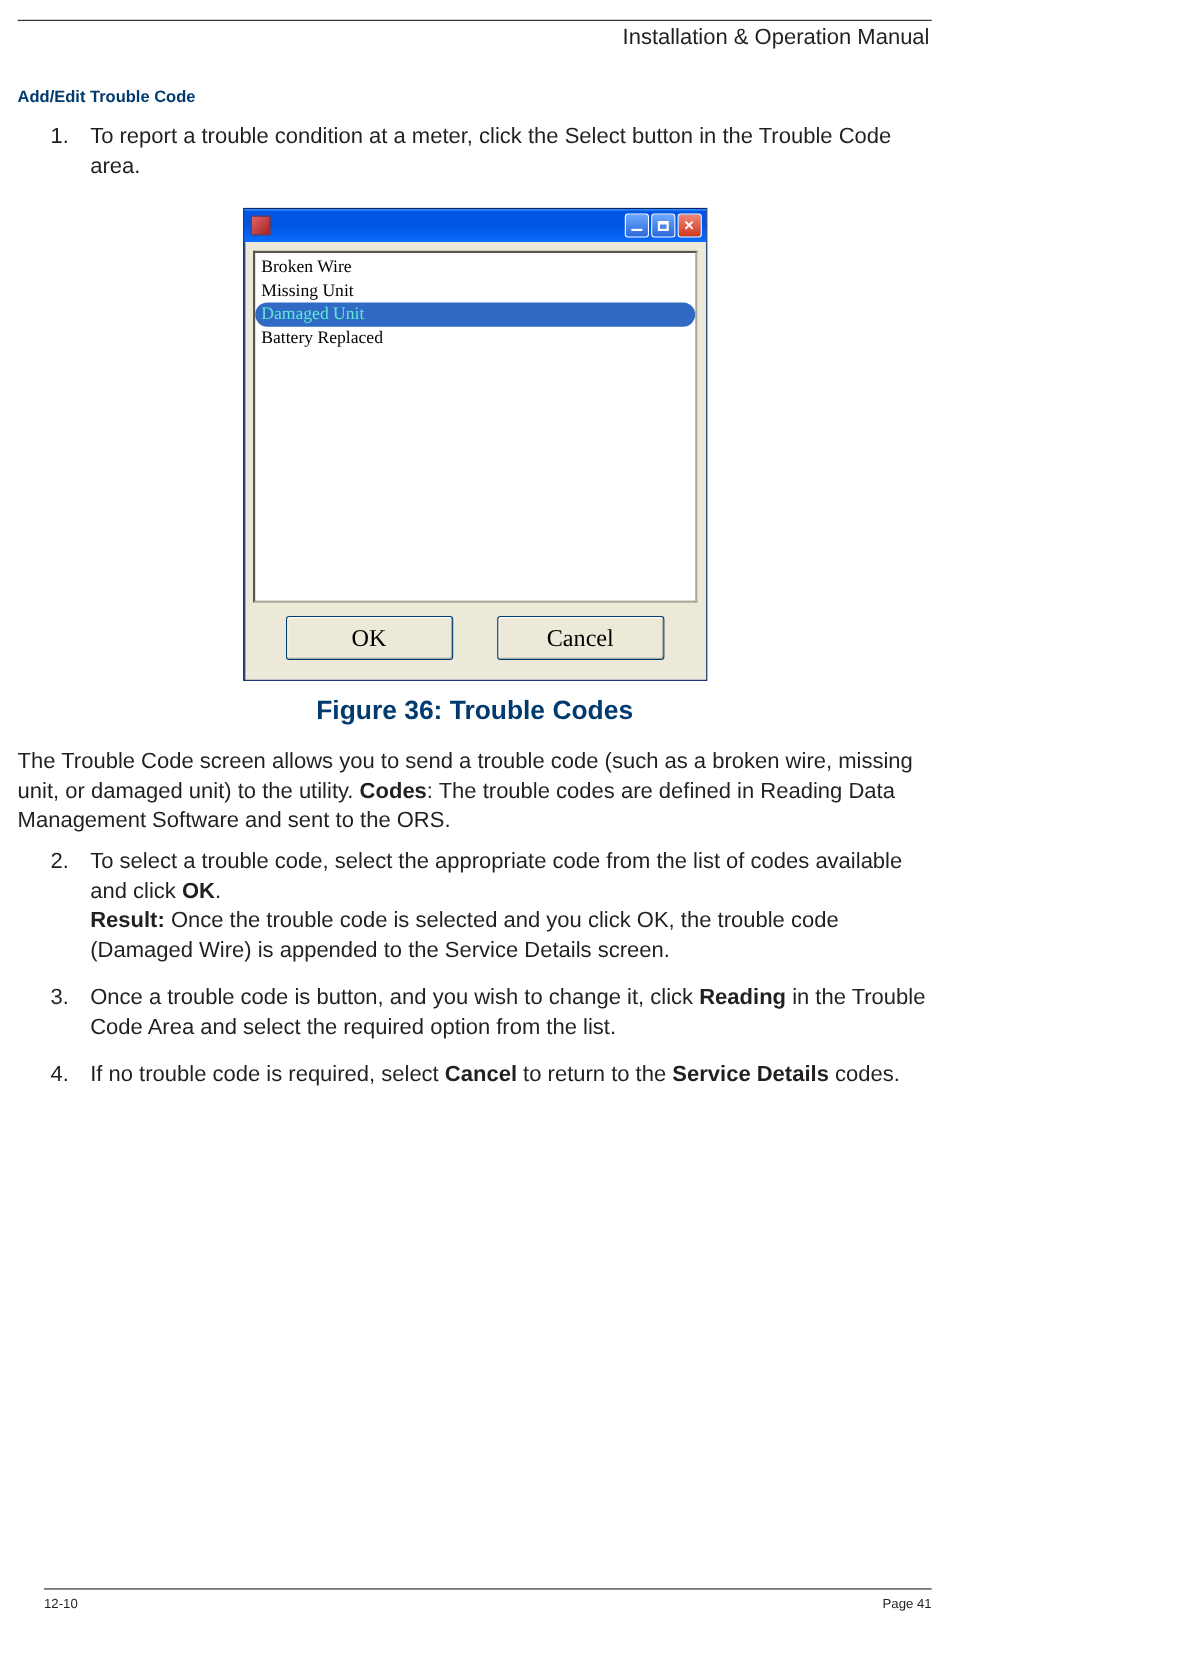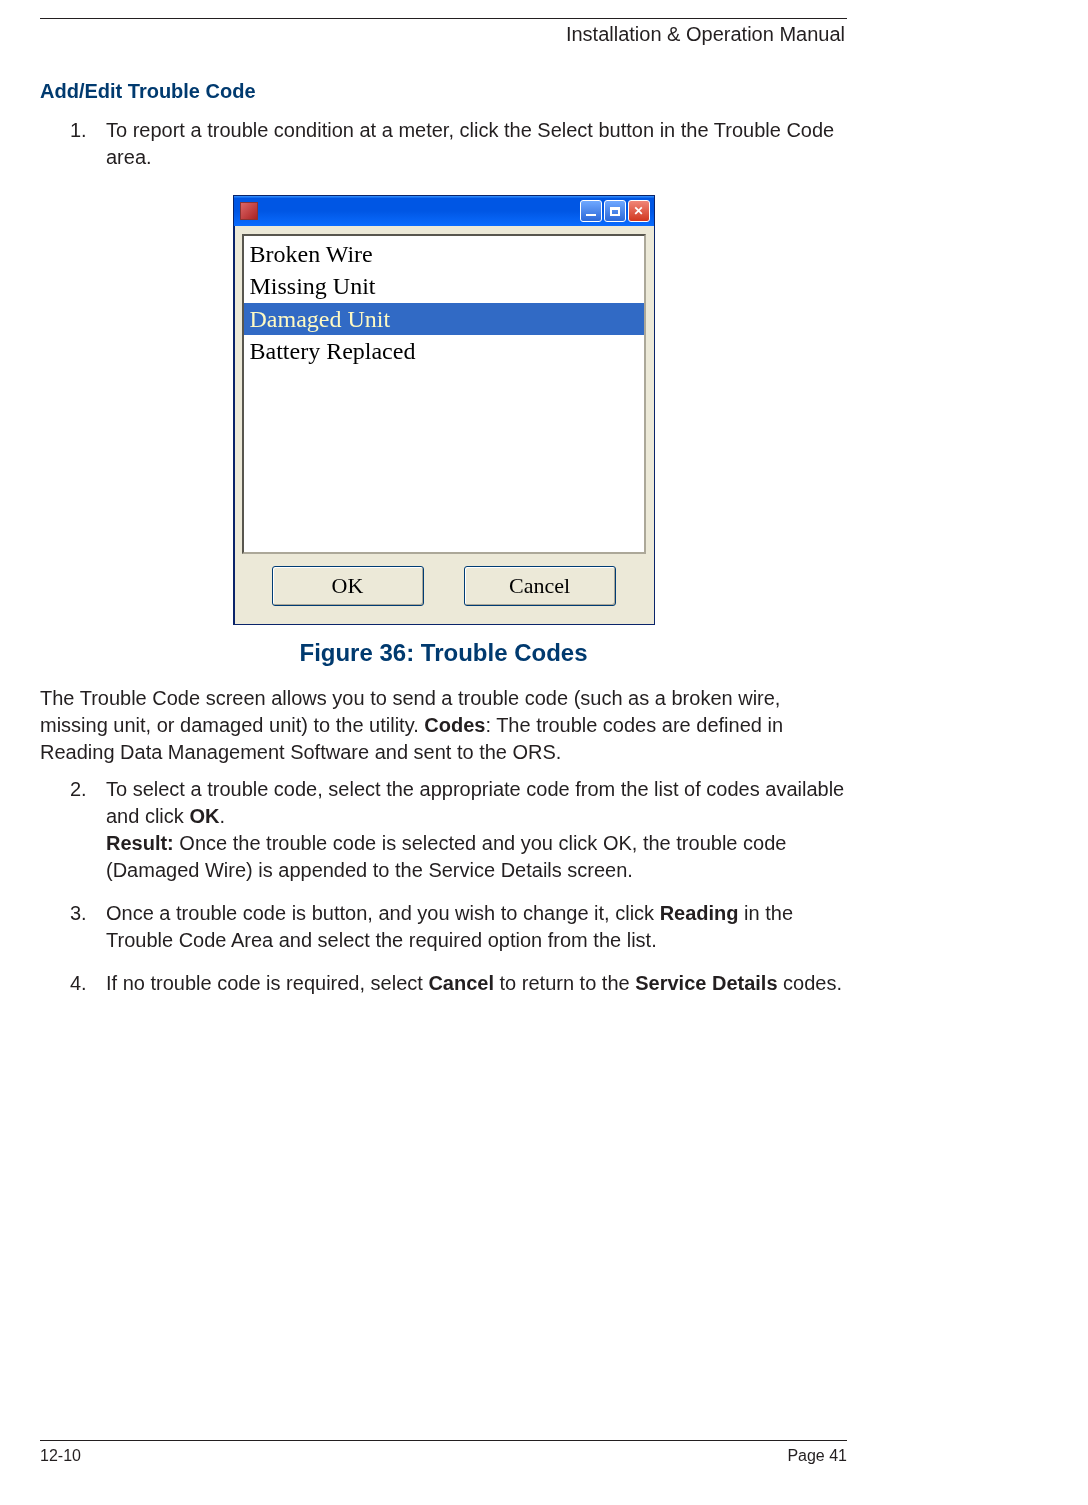--- a/index.html
+++ b/index.html
@@ -6,35 +6,35 @@
     margin: 0;
     font-family: "Myriad Pro", "Segoe UI", Arial, sans-serif;
     background: #fff;
     color: #231f20;
   }
   .page {
     width: 907px;
     height: 1505px;
     position: relative;
     box-sizing: border-box;
-    padding: 10px 60px 0 40px;
+    padding: 10px 60px 0 16px;
   }
   .header-rule {
     border-top: 1.5px solid #231f20;
     margin-top: 8px;
   }
   .header-text {
     text-align: right;
     font-size: 20px;
     padding: 4px 2px 10px 0;
     color: #231f20;
   }
   .section-title {
     font-weight: 700;
-    font-size: 20px;
+    font-size: 15px;
     color: #003a6f;
     margin: 24px 0 14px 0;
   }
   ol.steps {
     list-style: none;
     padding: 0;
     margin: 0 0 0 30px;
     font-size: 20px;
     line-height: 1.35;
   }
@@ -71,21 +71,21 @@
     right: 60px;
     bottom: 40px;
   }
   .footer-rule {
     border-top: 1.5px solid #231f20;
     margin-bottom: 6px;
   }
   .footer-row {
     display: flex;
     justify-content: space-between;
-    font-size: 16px;
+    font-size: 12px;
   }
 
   
   .xp-window {
     display: inline-block;
     width: 420px;
     background: #ece9d8;
     border: 1px solid #0a246a;
     box-shadow: 1px 1px 0 #0a246a inset;
     text-align: left;
@@ -147,31 +147,32 @@
   }
   .xp-client {
     padding: 8px;
   }
   .xp-listbox {
     background: #fff;
     border: 2px inset #aca899;
     height: 320px;
     box-sizing: border-box;
     padding: 2px 0;
-    font-size: 24px;
+    font-size: 16px;
     color: #000;
   }
   .xp-listbox .item {
     padding: 0 6px;
     line-height: 1.35;
     font-family: "Times New Roman", Times, serif;
   }
   .xp-listbox .item.selected {
     background: #316ac5;
-    color: #fef9c3;
+    color: #5eead4;
+    border-radius: 14px;
   }
   .xp-button-row {
     display: flex;
     justify-content: center;
     gap: 40px;
     padding: 12px 0 10px 0;
   }
   .xp-button {
     width: 150px;
     height: 38px;

